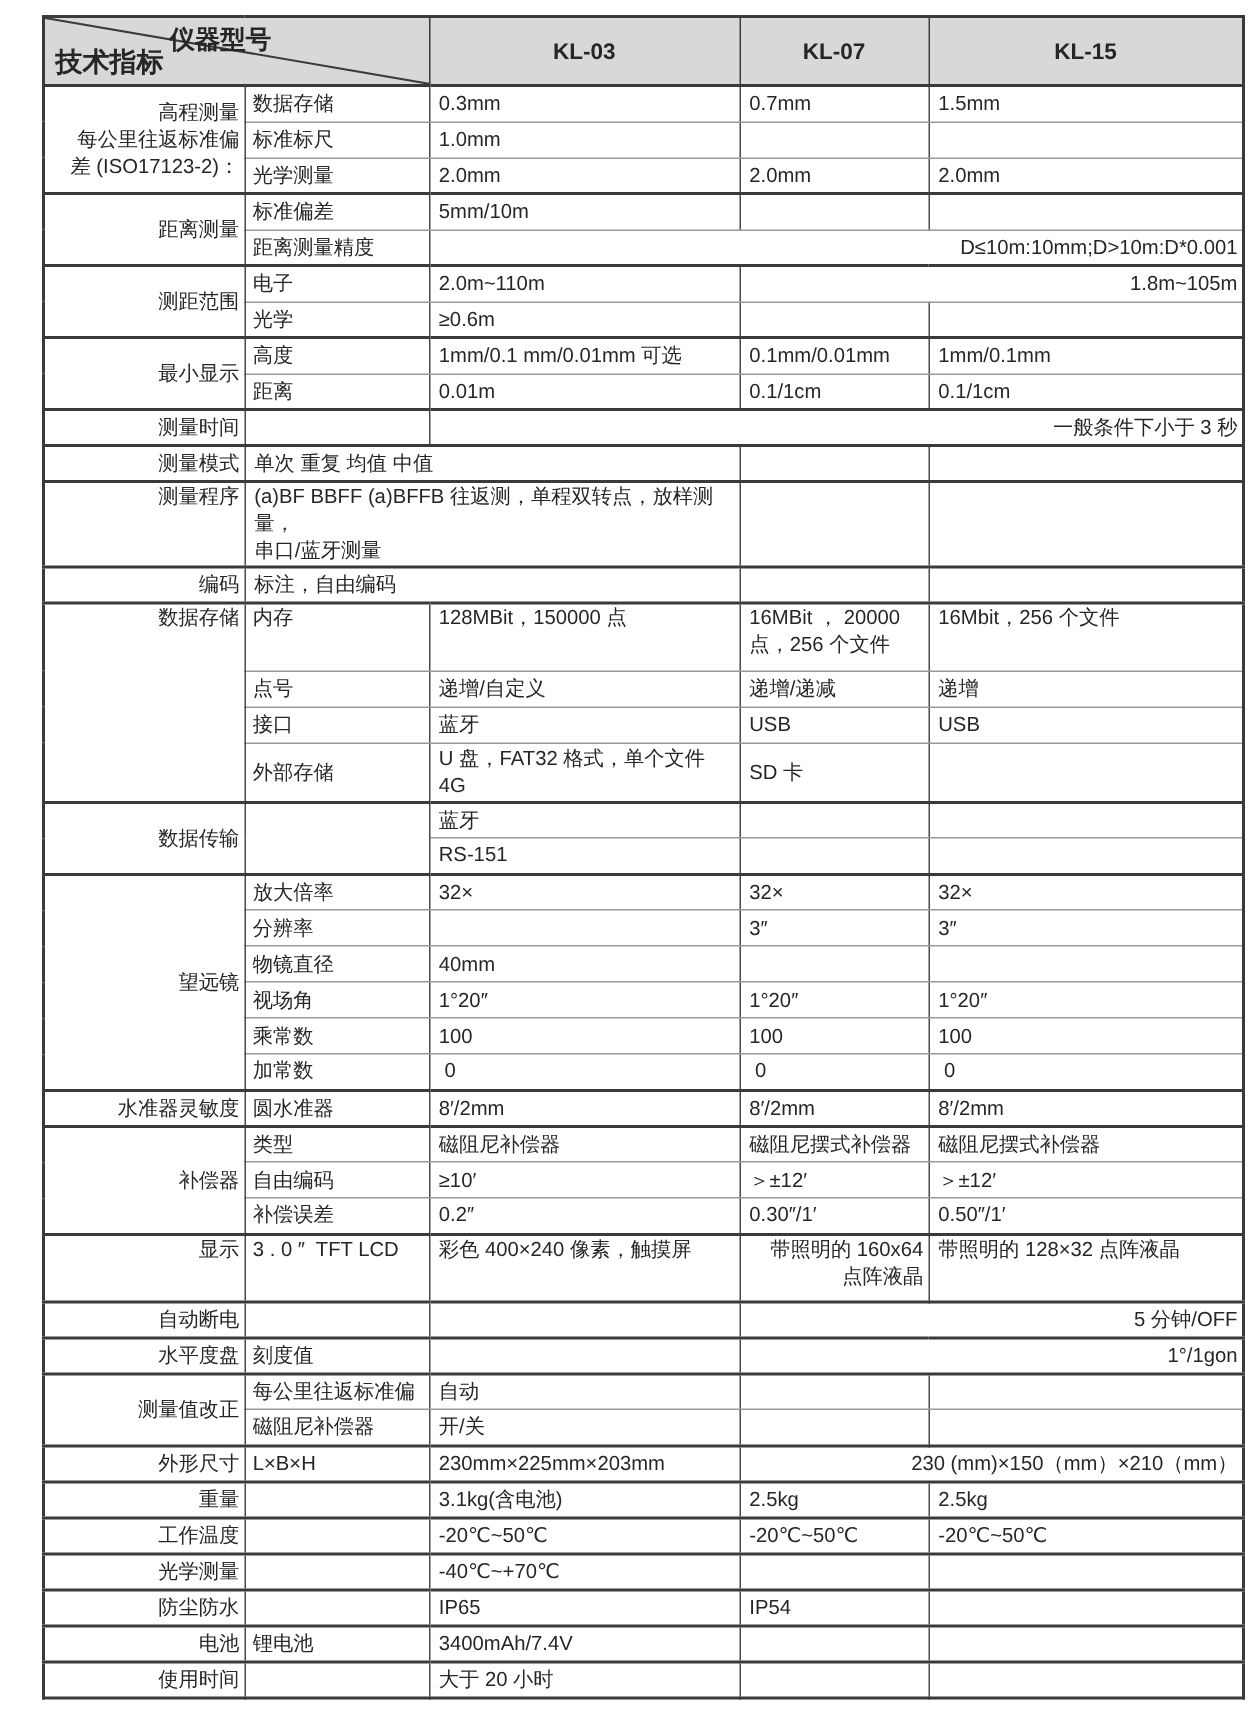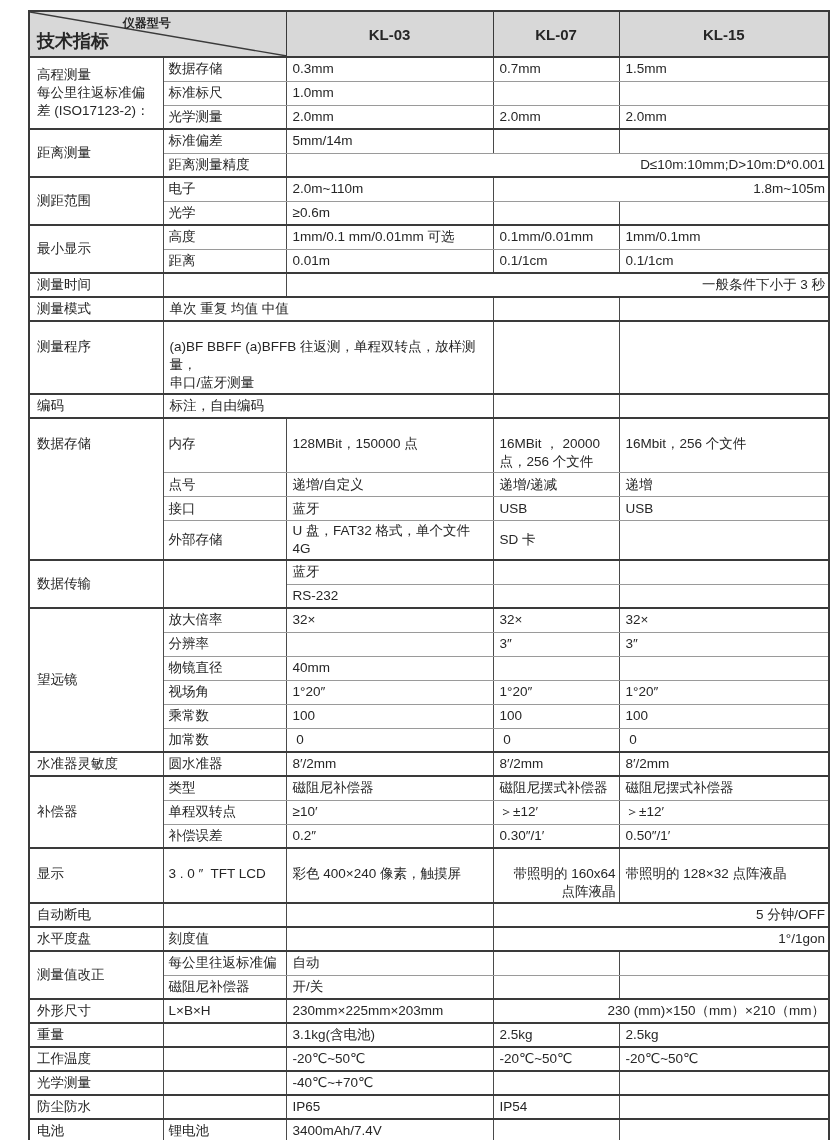--- a/index.html
+++ b/index.html
@@ -23,44 +23,44 @@
     border-bottom:2px solid #3a3a3a;
     height:44px;
     font-size:15px;font-weight:bold;text-align:center;
     padding:0;
   }
   th.corner{position:relative;padding:0;}
   .corner-wrap{position:relative;width:100%;height:44px;}
   .corner-wrap svg{position:absolute;top:0;left:0;}
   .corner-top{
     position:absolute;top:3px;left:0;right:22px;
-    text-align:center;font-size:12px;font-weight:bold;
+    text-align:center;font-size:17px;font-weight:bold;
   }
   .corner-bottom{
     position:absolute;bottom:3px;left:7px;
     font-size:18px;font-weight:bold;
   }
   tbody td{
     border-left:1px solid #4a4a4a;
     border-right:1px solid #4a4a4a;
     border-top:1px solid #9a9a9a;
     border-bottom:1px solid #9a9a9a;
     font-size:13.5px;
     line-height:18px;
     padding:1px 3px 1px 6px;
     vertical-align:middle;
     white-space:pre-wrap;
     overflow:hidden;
     text-align:left;
   }
   tbody tr{height:24px;}
   tbody tr.tall{height:45px;}
-  tbody tr.tall td{vertical-align:top;padding-top:16px;}
+  tbody tr.tall td{vertical-align:top;padding-top:0;}
   tbody tr.group td{border-top:2px solid #3a3a3a;}
-  td.lab{padding-left:7px;}
+  td.lab{padding-left:7px;text-align:right;}
   td.sub{padding-left:5px;padding-right:1px;}
   td.ctr{text-align:right;}
 </style>
 </head>
 <body>
 
 <div class="sheet">
   <table class="spec">
     <colgroup>
       <col class="c1">
@@ -103,21 +103,21 @@
         </tr>
         <tr>
           <td class="sub">光学测量</td>
           <td>2.0mm</td>
           <td>2.0mm</td>
           <td>2.0mm</td>
         </tr>
         <tr class="group">
           <td rowspan="2" class="lab">距离测量</td>
           <td class="sub">标准偏差</td>
-          <td>5mm/14m</td>
+          <td>5mm/10m</td>
           <td></td>
           <td></td>
         </tr>
         <tr>
           <td class="sub">距离测量精度</td>
           <td colspan="3" class="ctr">D≤10m:10mm;D&gt;10m:D*0.001</td>
         </tr>
         <tr class="group">
           <td rowspan="2" class="lab">测距范围</td>
           <td class="sub">电子</td>
@@ -194,21 +194,21 @@
           <td></td>
         </tr>
         <tr class="group">
           <td rowspan="2" class="lab">数据传输</td>
           <td rowspan="2" class="sub"></td>
           <td>蓝牙</td>
           <td></td>
           <td></td>
         </tr>
         <tr>
-          <td>RS-232</td>
+          <td>RS-151</td>
           <td></td>
           <td></td>
         </tr>
         <tr class="group">
           <td rowspan="6" class="lab">望远镜</td>
           <td class="sub">放大倍率</td>
           <td>32×</td>
           <td>32×</td>
           <td>32×</td>
         </tr>
@@ -250,21 +250,21 @@
           <td>8′/2mm</td>
         </tr>
         <tr class="group">
           <td rowspan="3" class="lab">补偿器</td>
           <td class="sub">类型</td>
           <td>磁阻尼补偿器</td>
           <td>磁阻尼摆式补偿器</td>
           <td>磁阻尼摆式补偿器</td>
         </tr>
         <tr>
-          <td class="sub">单程双转点</td>
+          <td class="sub">自由编码</td>
           <td>≥10′</td>
           <td>＞±12′</td>
           <td>＞±12′</td>
         </tr>
         <tr>
           <td class="sub">补偿误差</td>
           <td>0.2″</td>
           <td>0.30″/1′</td>
           <td>0.50″/1′</td>
         </tr>

